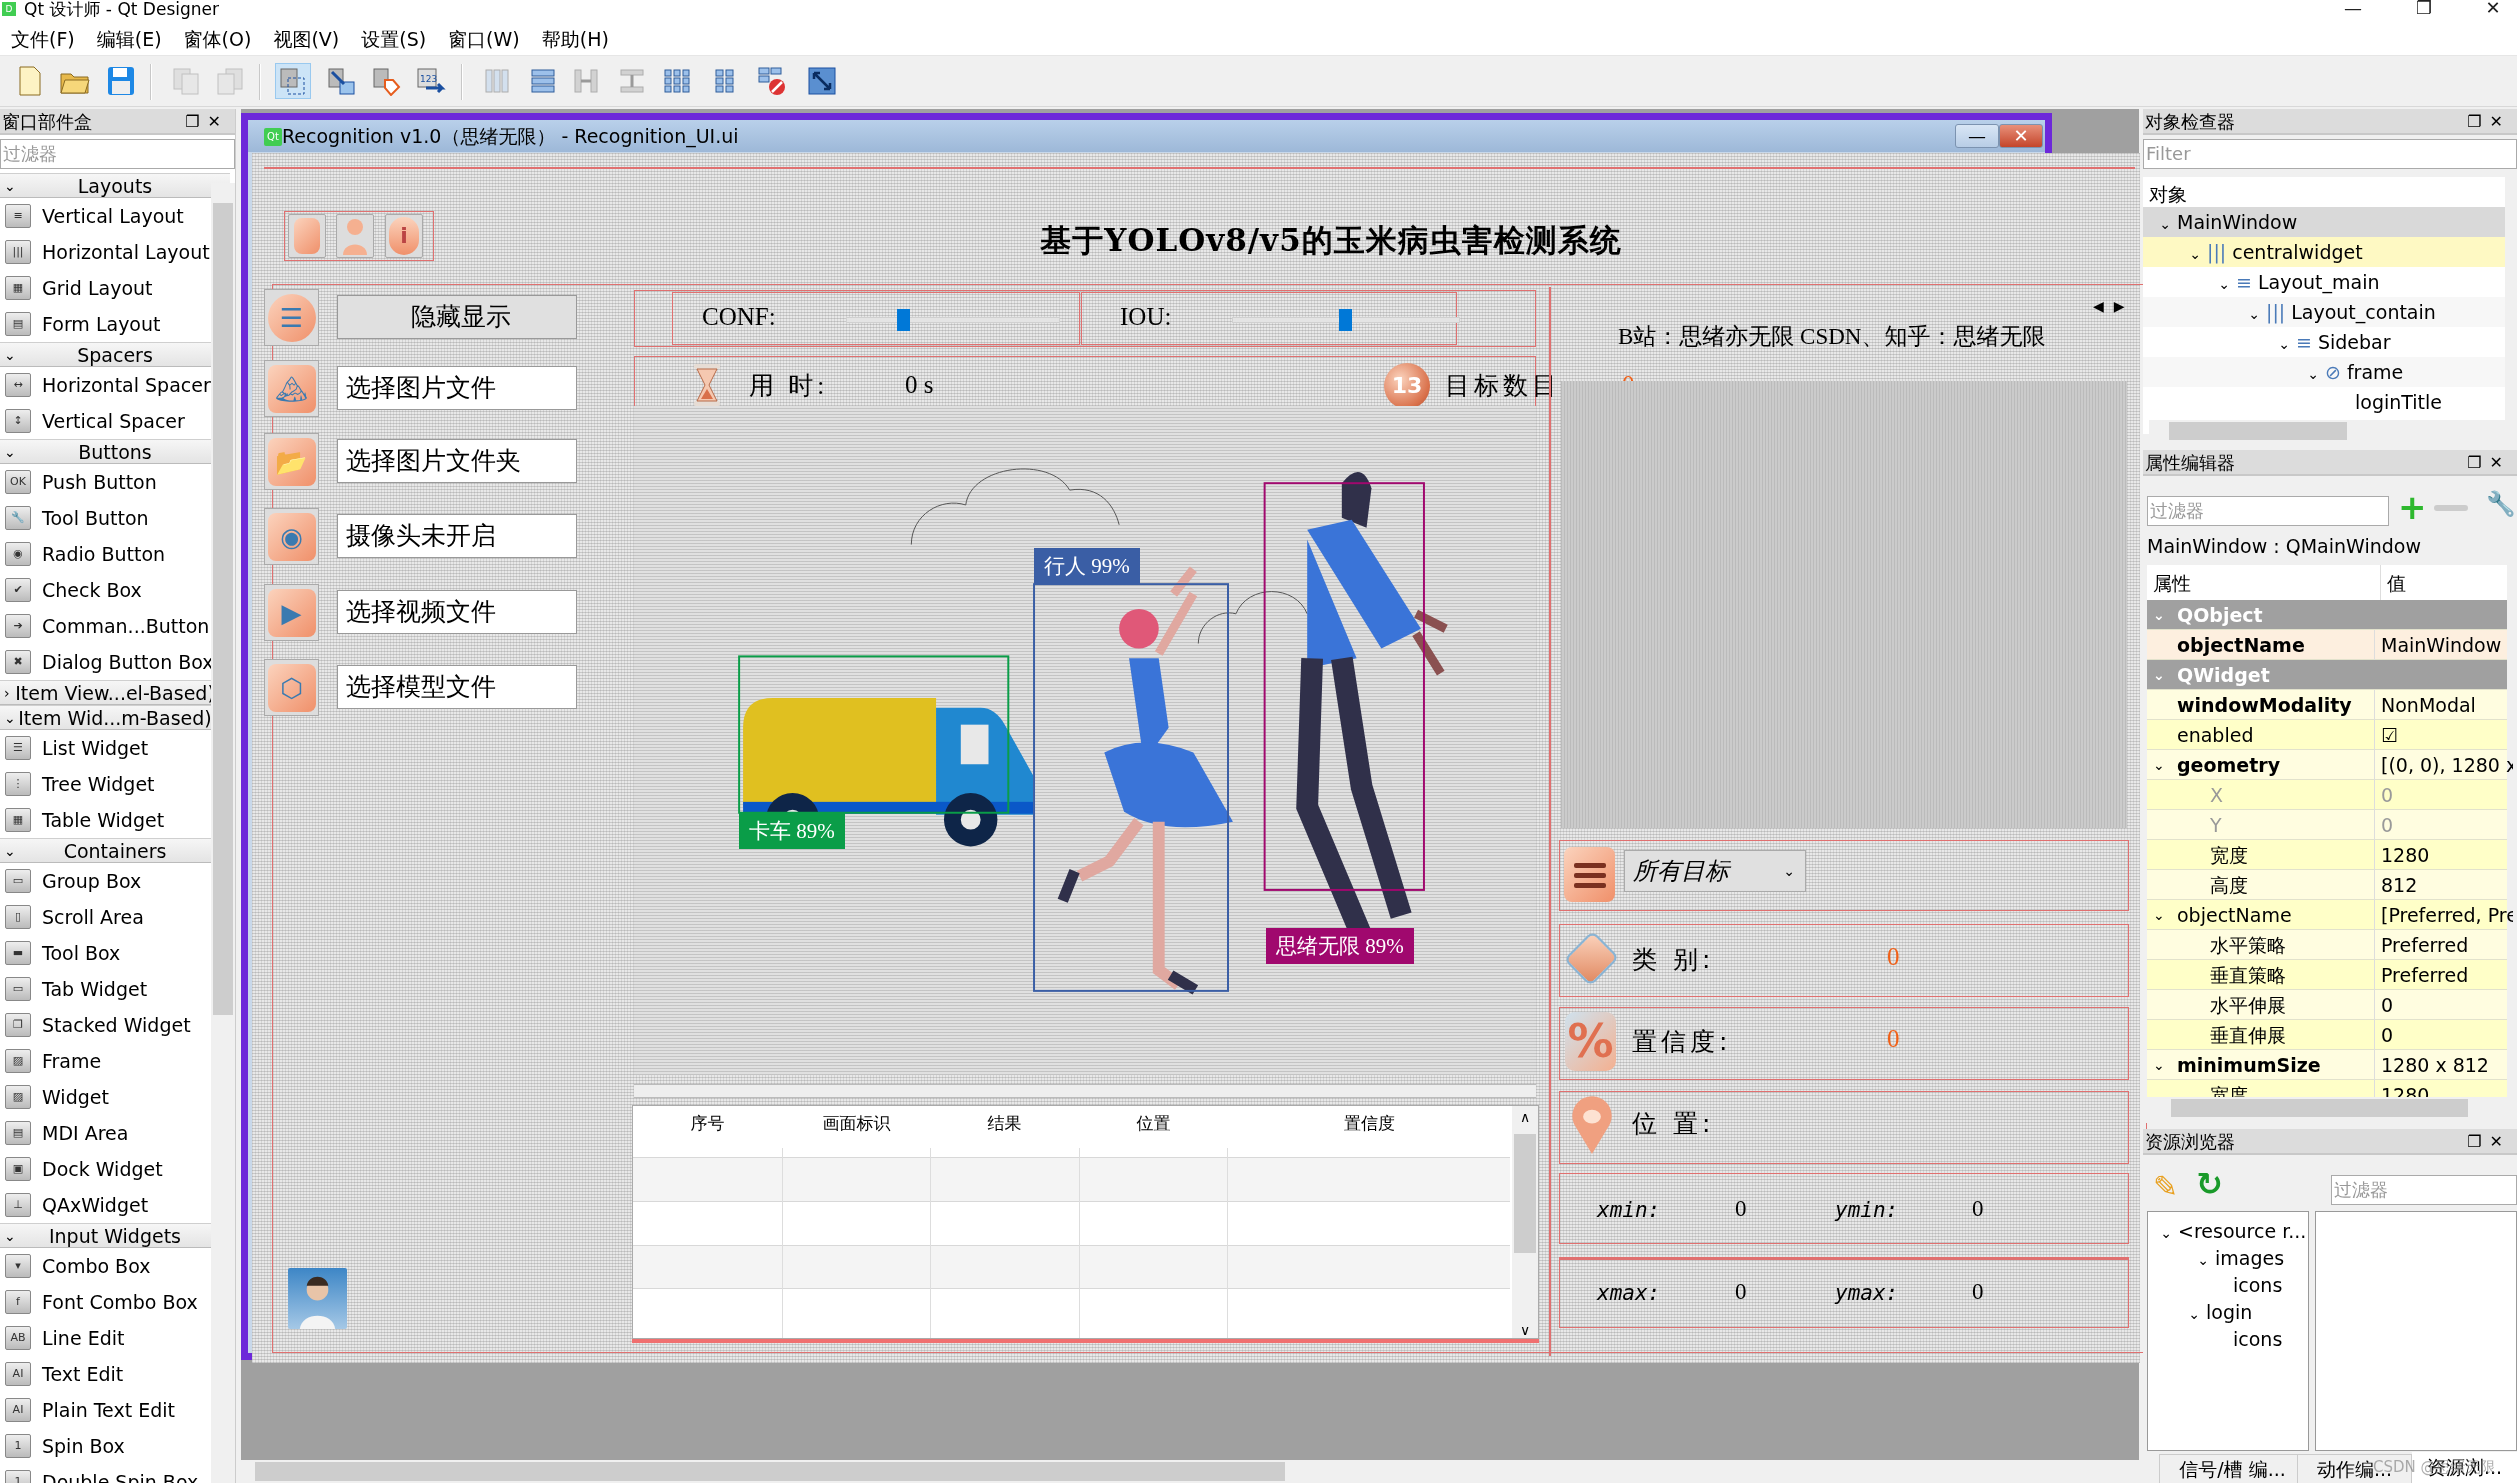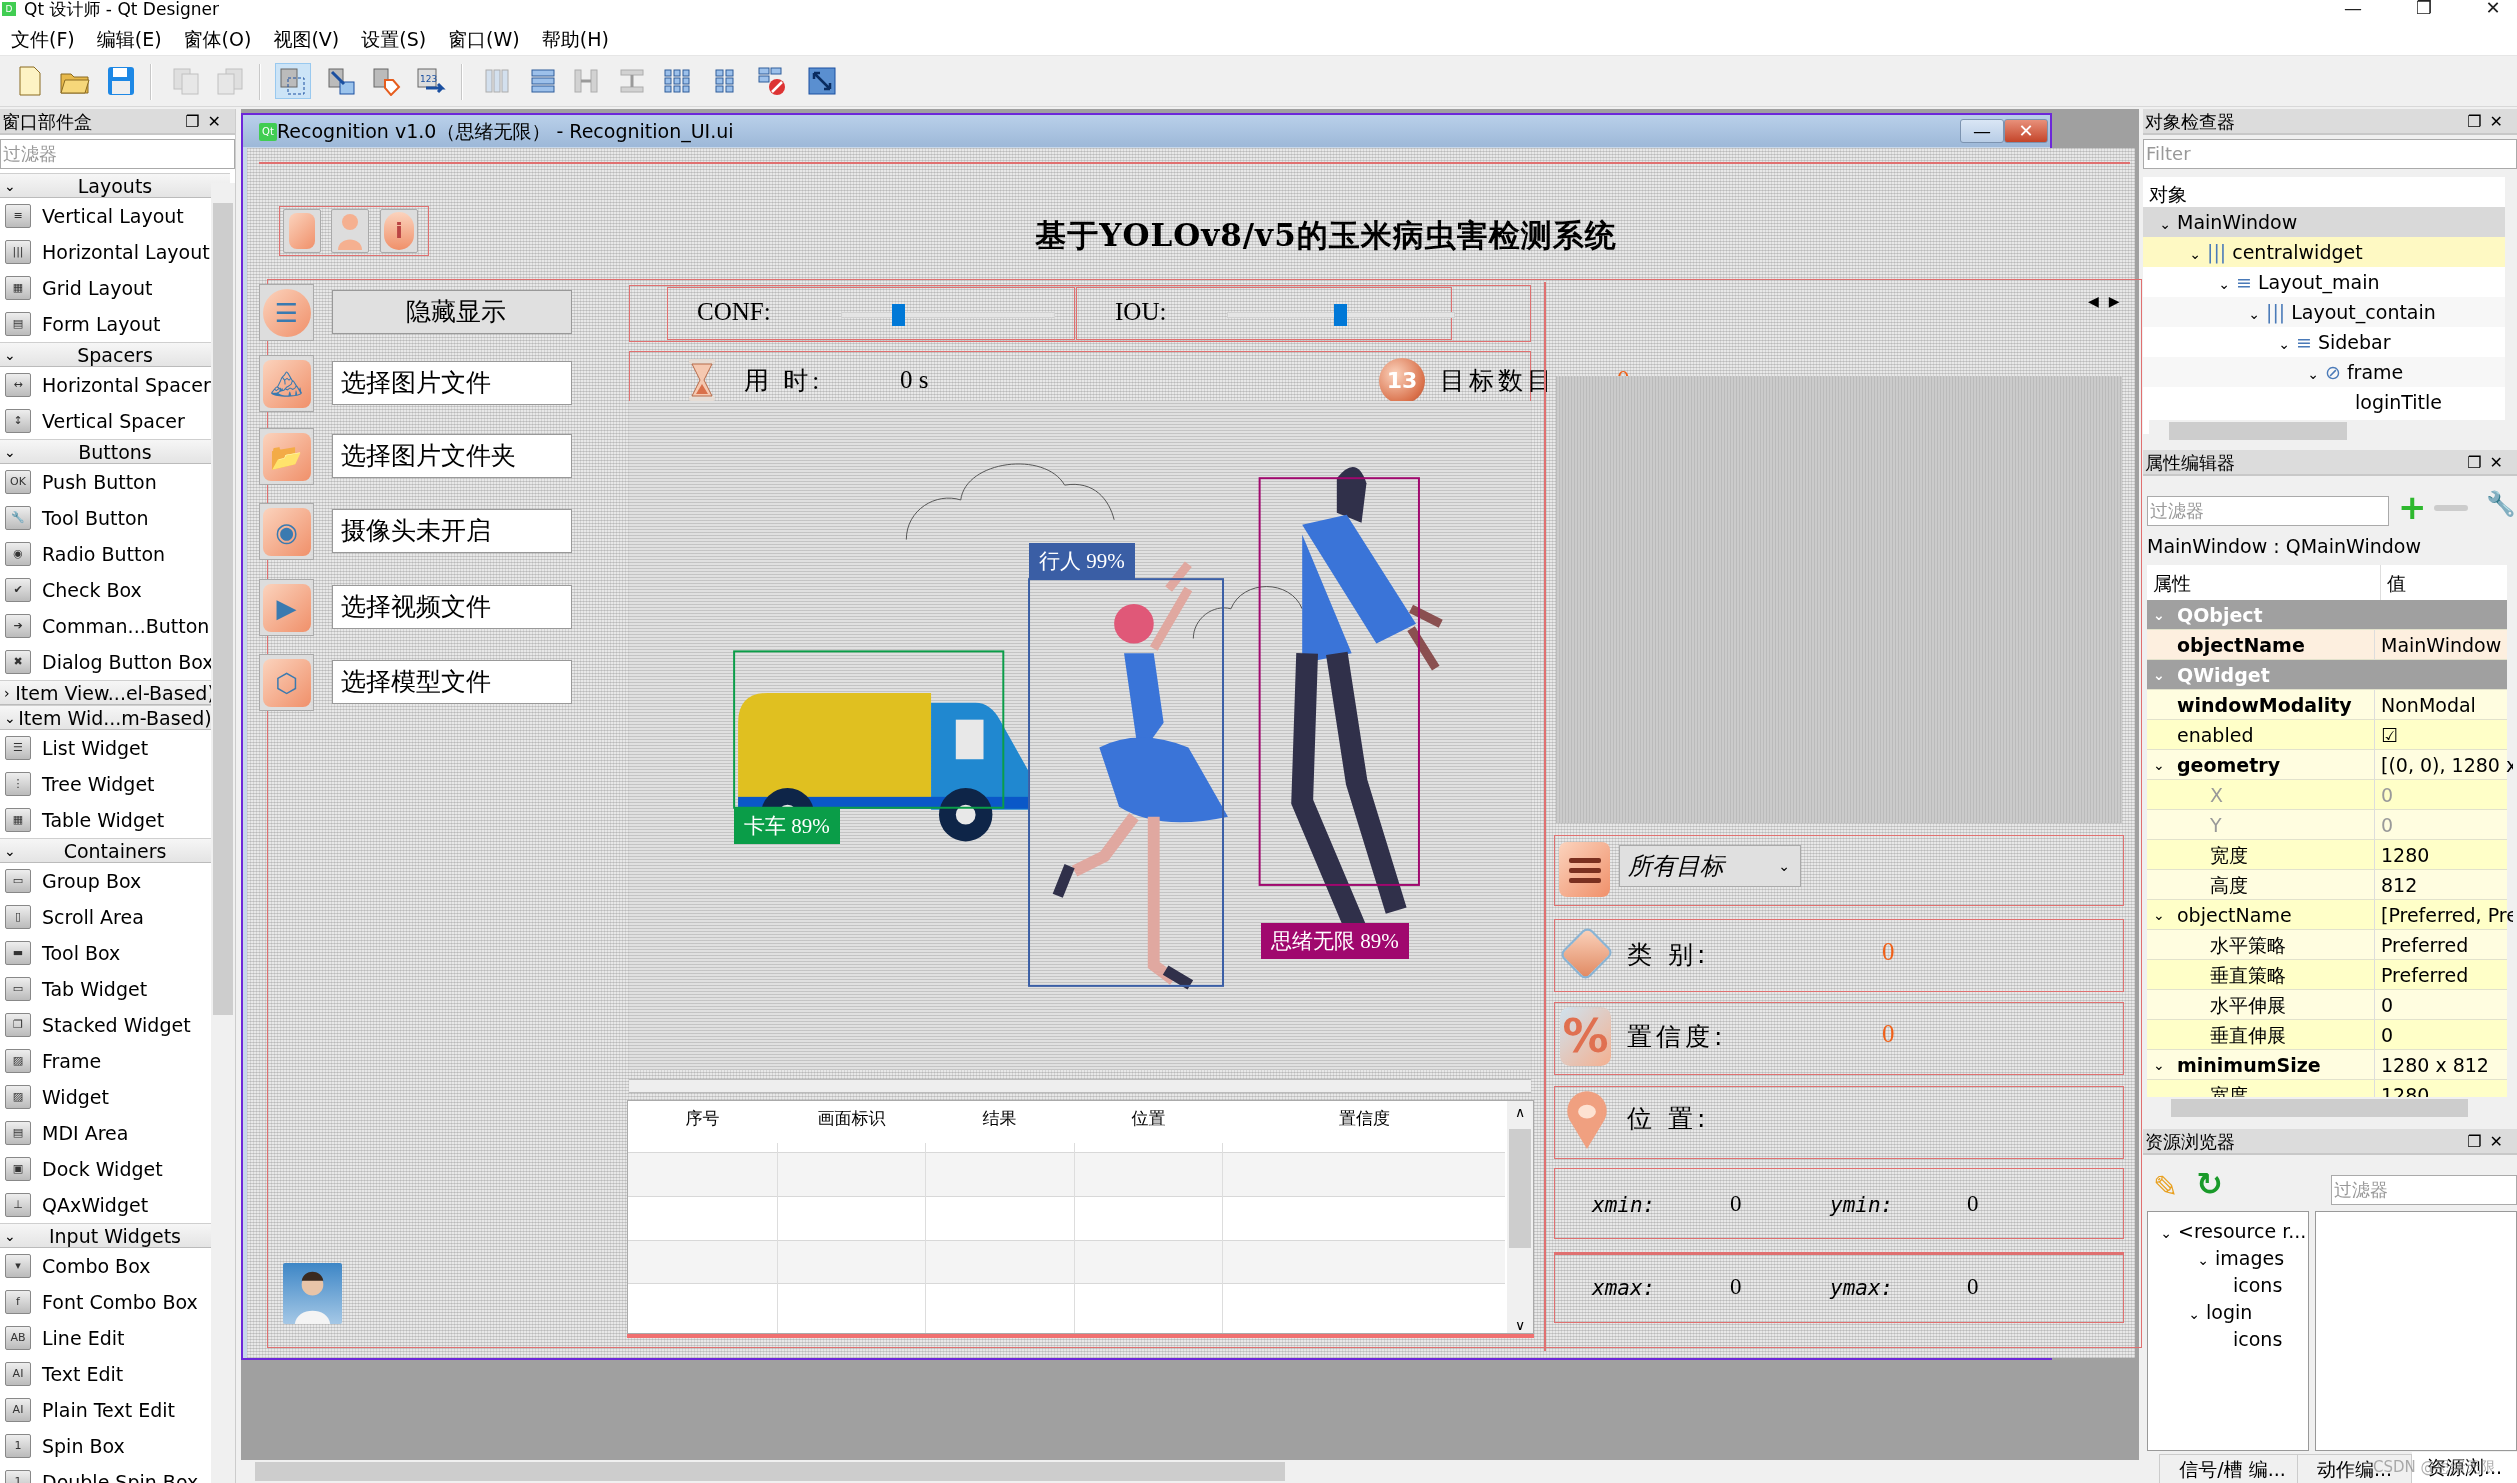--- a/index.html
+++ b/index.html
@@ -20,21 +20,21 @@
 .dockhdr .btns{position:absolute;right:6px;top:0;font-size:16px;letter-spacing:8px}
 .filter{height:30px;border:1px solid #aaa;margin:4px 0;font-size:18px;color:#999;line-height:28px;padding-left:2px;background:#fff}
 .wb-cat{height:25px;background:linear-gradient(#f6f6f6,#e4e4e4);border-top:1px solid #cfcfcf;border-bottom:1px solid #bbb;font-size:19px;line-height:24px;text-align:center;position:relative;width:230px}
 .wb-cat .chev{position:absolute;left:4px;top:0;font-size:14px}
 .wb-item{height:36px;font-size:19px;line-height:36px;padding-left:42px;position:relative;width:230px;white-space:nowrap}
 .wb-item .ic{position:absolute;left:5px;top:6px;width:26px;height:24px;border:1px solid #888;border-radius:2px;background:linear-gradient(#eee,#bbb);font-size:11px;text-align:center;line-height:22px;color:#333}
 #wb-scroll{left:211px;top:183px;width:24px;height:1300px;background:#f0f0f0}
 #wb-scroll .thumb{position:absolute;left:2px;top:20px;width:20px;height:812px;background:#cdcdcd}
 
 #mdi{left:241px;top:109px;width:1898px;height:1374px;background:#a0a0a0}
-#form-win{left:241px;top:113px;width:1811px;height:1247px;background:#c8d8ea;border:2px solid #6d28d9}
+#form-win{left:241px;top:113px;width:1811px;height:1247px;background:#c8d8ea;border:7px solid #6d28d9}
 #form-title{left:0;top:0;width:100%;height:32px;background:linear-gradient(#b9d0ea,#9db8d8);font-size:19px;line-height:32px;padding-left:34px}
 #form-title .qt{position:absolute;left:16px;top:8px;width:18px;height:18px;background:#41cd52;color:#fff;font-size:10px;line-height:18px;text-align:center;border-radius:2px}
 .fwbtn{position:absolute;top:4px;width:44px;height:24px;border:1px solid #7c93b0;border-radius:3px;text-align:center;font-size:18px;line-height:22px}
 #canvas{left:4px;top:33px;width:1888px;height:1210px;background-color:#e8e8e8;
  background-image:repeating-linear-gradient(0deg,rgba(120,120,120,.28) 0 1px,transparent 1px 3px),repeating-linear-gradient(90deg,rgba(120,120,120,.18) 0 1px,transparent 1px 3px)}
 .redbox{position:absolute;border:1.5px solid #e07070}
 .hdr-icon{position:absolute;width:38px;height:44px;border:1px solid #aaa;background:#ddd;border-radius:2px;display:flex;align-items:center;justify-content:center}
 .peach{background:linear-gradient(135deg,#fbd3bd,#f0906a);border-radius:8px}
 #main-title{left:683px;top:67px;width:792px;text-align:center;font-family:"DejaVu Serif","Liberation Serif",serif;font-weight:bold;font-size:31px;letter-spacing:1px}
 .sb-icon{position:absolute;left:12px;width:55px;height:57px;border:1px solid #aaa;background:#ddd;display:flex;align-items:center;justify-content:center}
@@ -422,20 +422,21 @@
       <div id="tbl-scroll" class="abs">
         <div style="text-align:center;font-size:14px;line-height:22px">∧</div>
         <div style="position:absolute;left:2px;top:28px;width:22px;height:119px;background:#cdcdcd"></div>
         <div style="position:absolute;bottom:0;width:26px;text-align:center;font-size:14px">∨</div>
       </div>
     </div>
     <div class="abs" style="left:380px;top:1186px;width:907px;height:4px;background:#f07070"></div>
 
     <div class="abs" style="left:1297px;top:134px;width:2px;height:1069px;background:#e07070"></div>
     <div class="abs" style="left:1841px;top:145px;font-size:14px;letter-spacing:10px">◀▶</div>
+    <div class="abs serif" style="left:1366px;top:168px;width:495px;font-size:23px">B站：思绪亦无限 CSDN、知乎：思绪无限</div>
     <div class="abs" style="left:1309px;top:228px;width:566px;height:447px;background-color:#cbcbcb;background-image:repeating-linear-gradient(90deg,rgba(150,150,150,.3) 0 1px,transparent 1px 3px)"></div>
 
     <div class="redbox" style="left:1307px;top:687px;width:570px;height:71px"></div>
     <div class="abs peach" style="left:1312px;top:694px;width:51px;height:55px;display:flex;align-items:center;justify-content:center">
         <svg width="32" height="28" viewBox="0 0 32 28">
           <rect y="2" width="32" height="5" rx="2" fill="#7a3020"></rect>
           <rect y="12" width="32" height="5" rx="2" fill="#7a3020"></rect>
           <rect y="22" width="32" height="5" rx="2" fill="#7a3020"></rect>
         </svg>
       </div>

